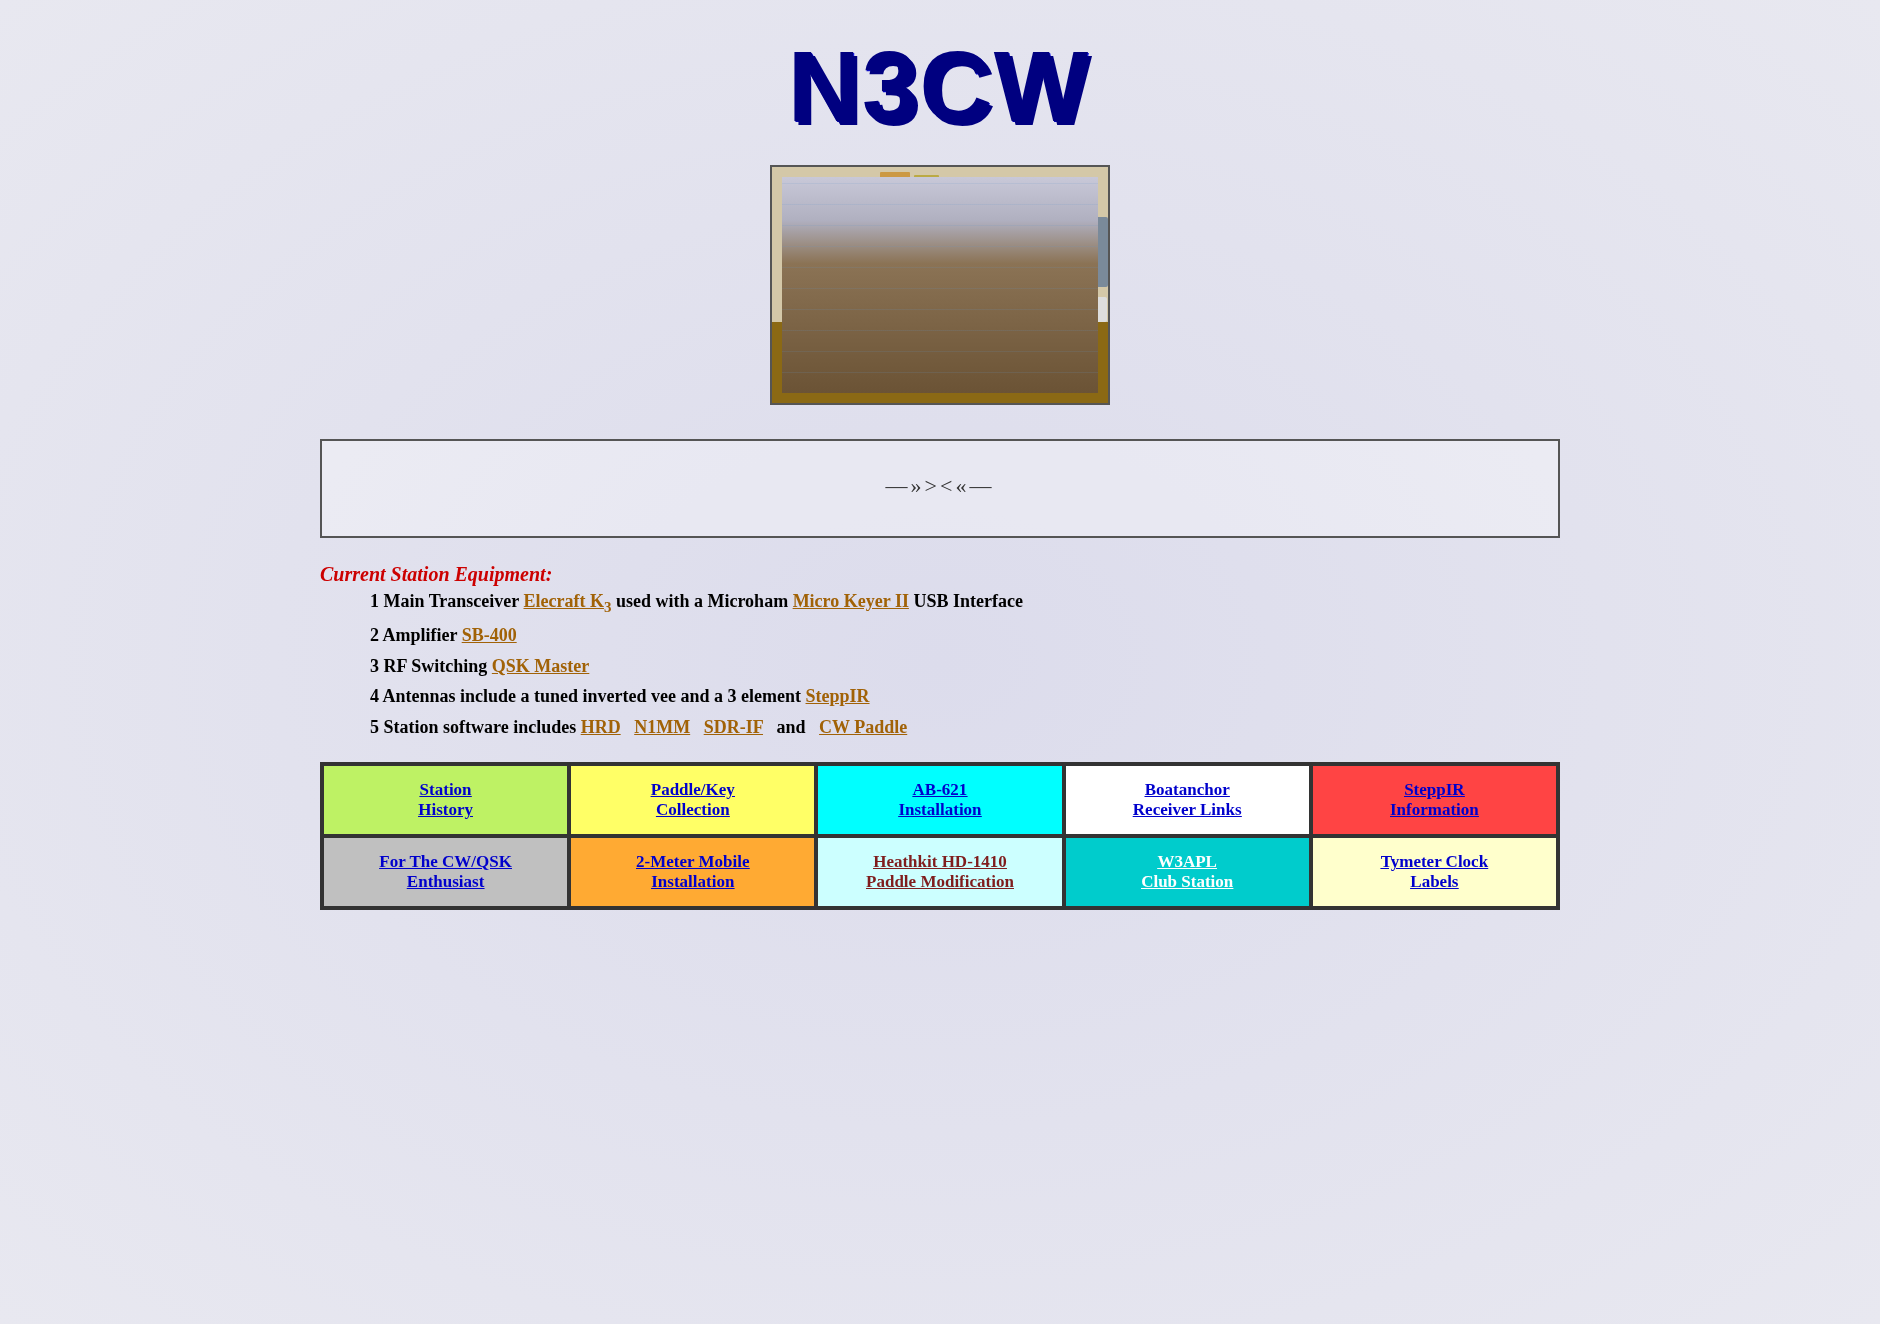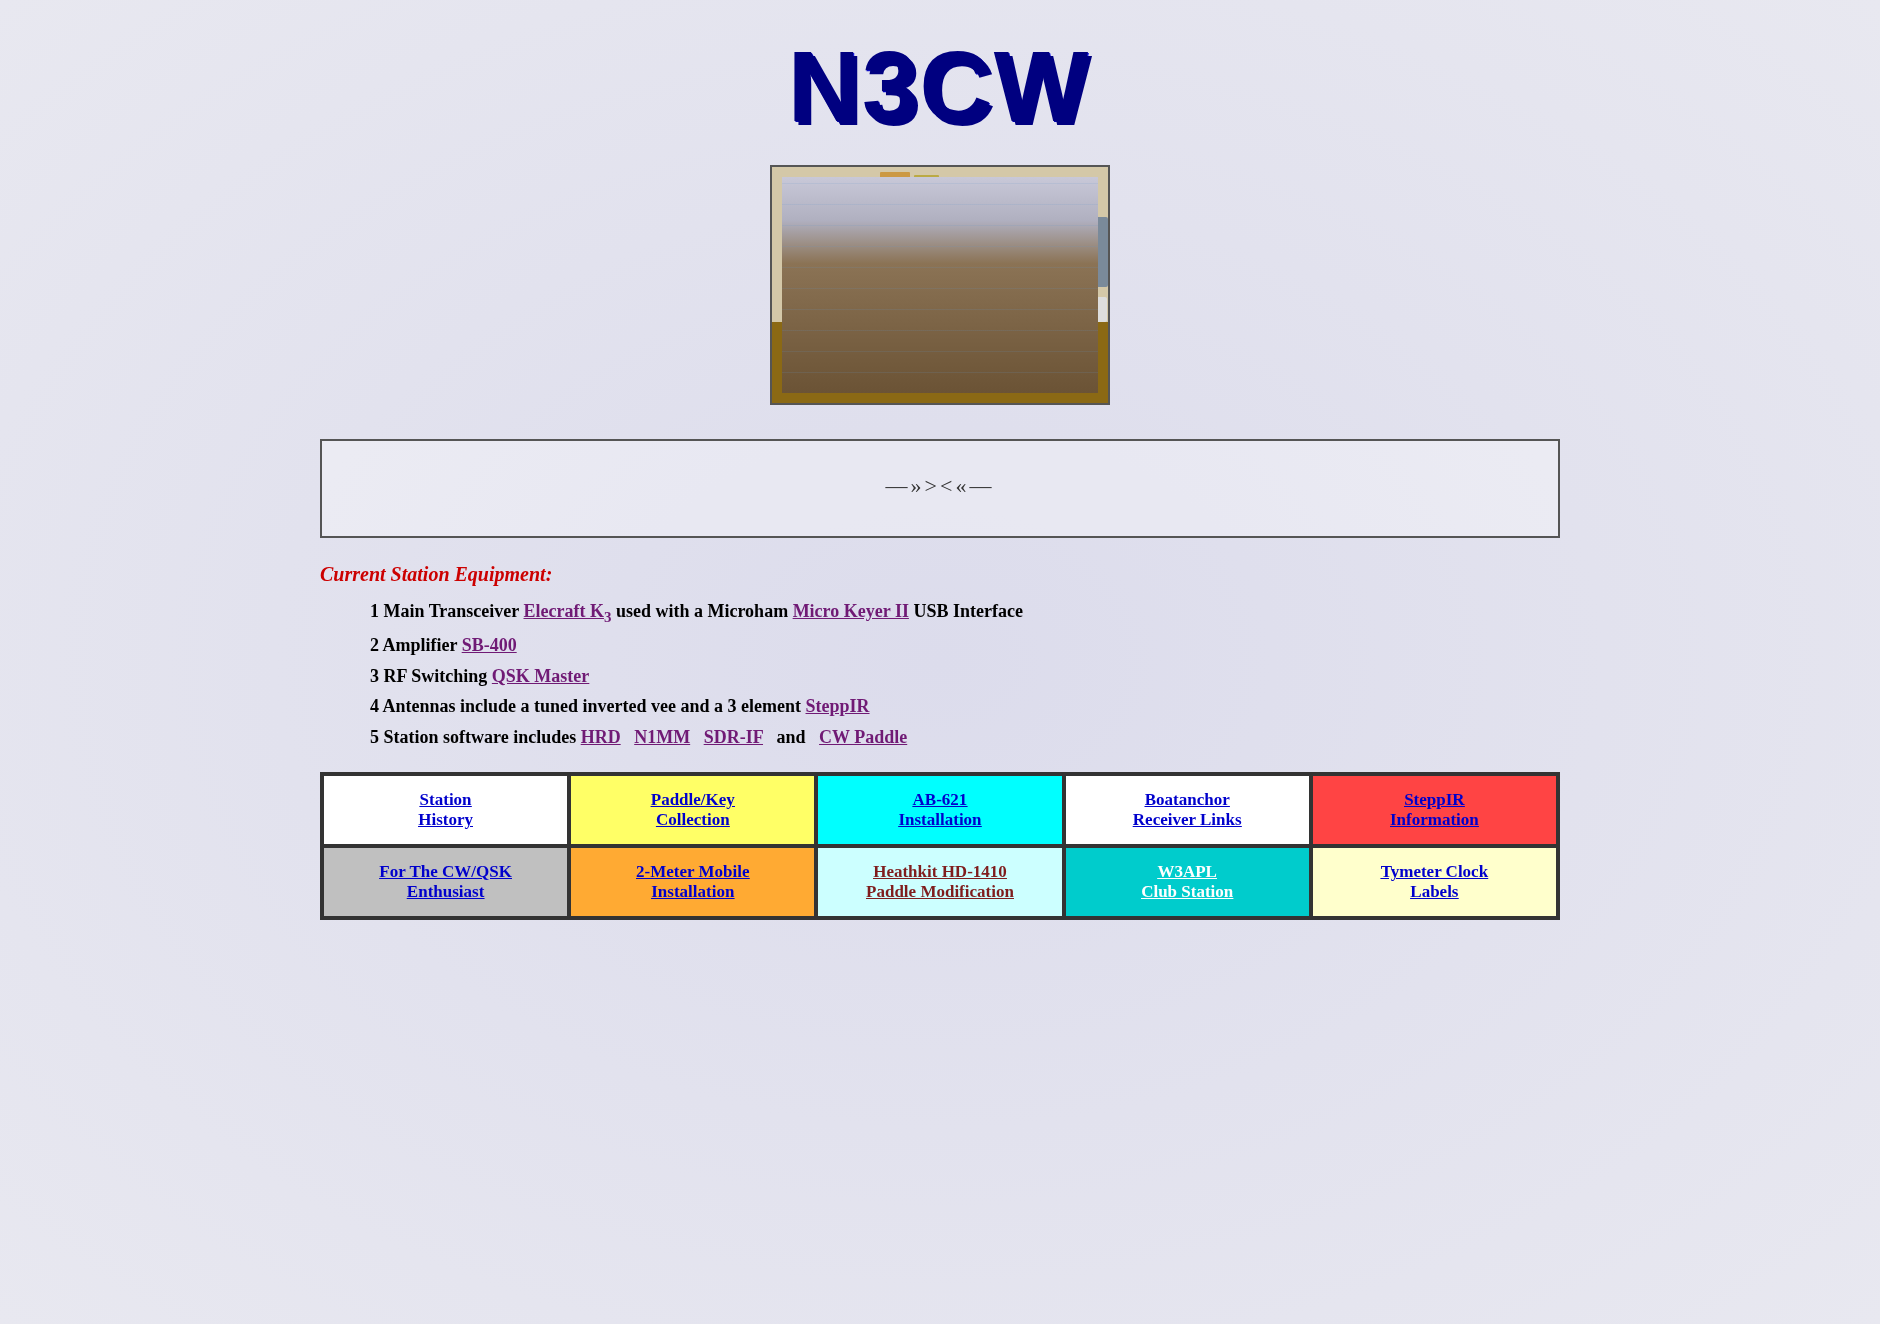--- a/index.html
+++ b/index.html
@@ -97,34 +97,34 @@
 
     
     .equipment-section {
       margin: 25px 0 20px;
     }
     .equipment-heading {
       font-size: 20px;
       font-weight: bold;
       font-style: italic;
       color: #cc0000;
-      margin-bottom: 10px;
+      margin-bottom: 0;
     }
     .equipment-list {
       list-style: none;
       padding-left: 50px;
     }
     .equipment-list li {
       font-size: 18px;
       font-weight: bold;
       color: #000;
       line-height: 1.7;
     }
     .equipment-list li a {
-      color: #701a75;
+      color: #a16207;
     }
 
     
     .nav-grid {
       display: grid;
       grid-template-columns: repeat(5, 1fr);
       grid-template-rows: repeat(2, auto);
       border: 2px solid #333;
       margin-top: 20px;
     }
@@ -137,21 +137,21 @@
       font-weight: bold;
       text-decoration: underline;
     }
     .nav-cell a {
       color: inherit;
       text-decoration: underline;
       display: block;
       width: 100%;
       height: 100%;
     }
-    .nav-cell-green { background-color: #ffffff; color: #0000cc; }
+    .nav-cell-green { background-color: #bef264; color: #0000cc; }
     .nav-cell-yellow { background-color: #ffff66; color: #0000cc; }
     .nav-cell-cyan { background-color: #00ffff; color: #0000cc; }
     .nav-cell-white { background-color: #ffffff; color: #0000cc; }
     .nav-cell-red { background-color: #ff4444; color: #0000cc; }
     .nav-cell-gray { background-color: #c0c0c0; color: #0000cc; }
     .nav-cell-orange { background-color: #ffaa33; color: #0000cc; }
     .nav-cell-light-cyan { background-color: #ccffff; color: #7f1d1d; }
     .nav-cell-teal { background-color: #00cccc; color: #ffffff; }
     .nav-cell-light-yellow { background-color: #ffffcc; color: #0000cc; }
   </style>

